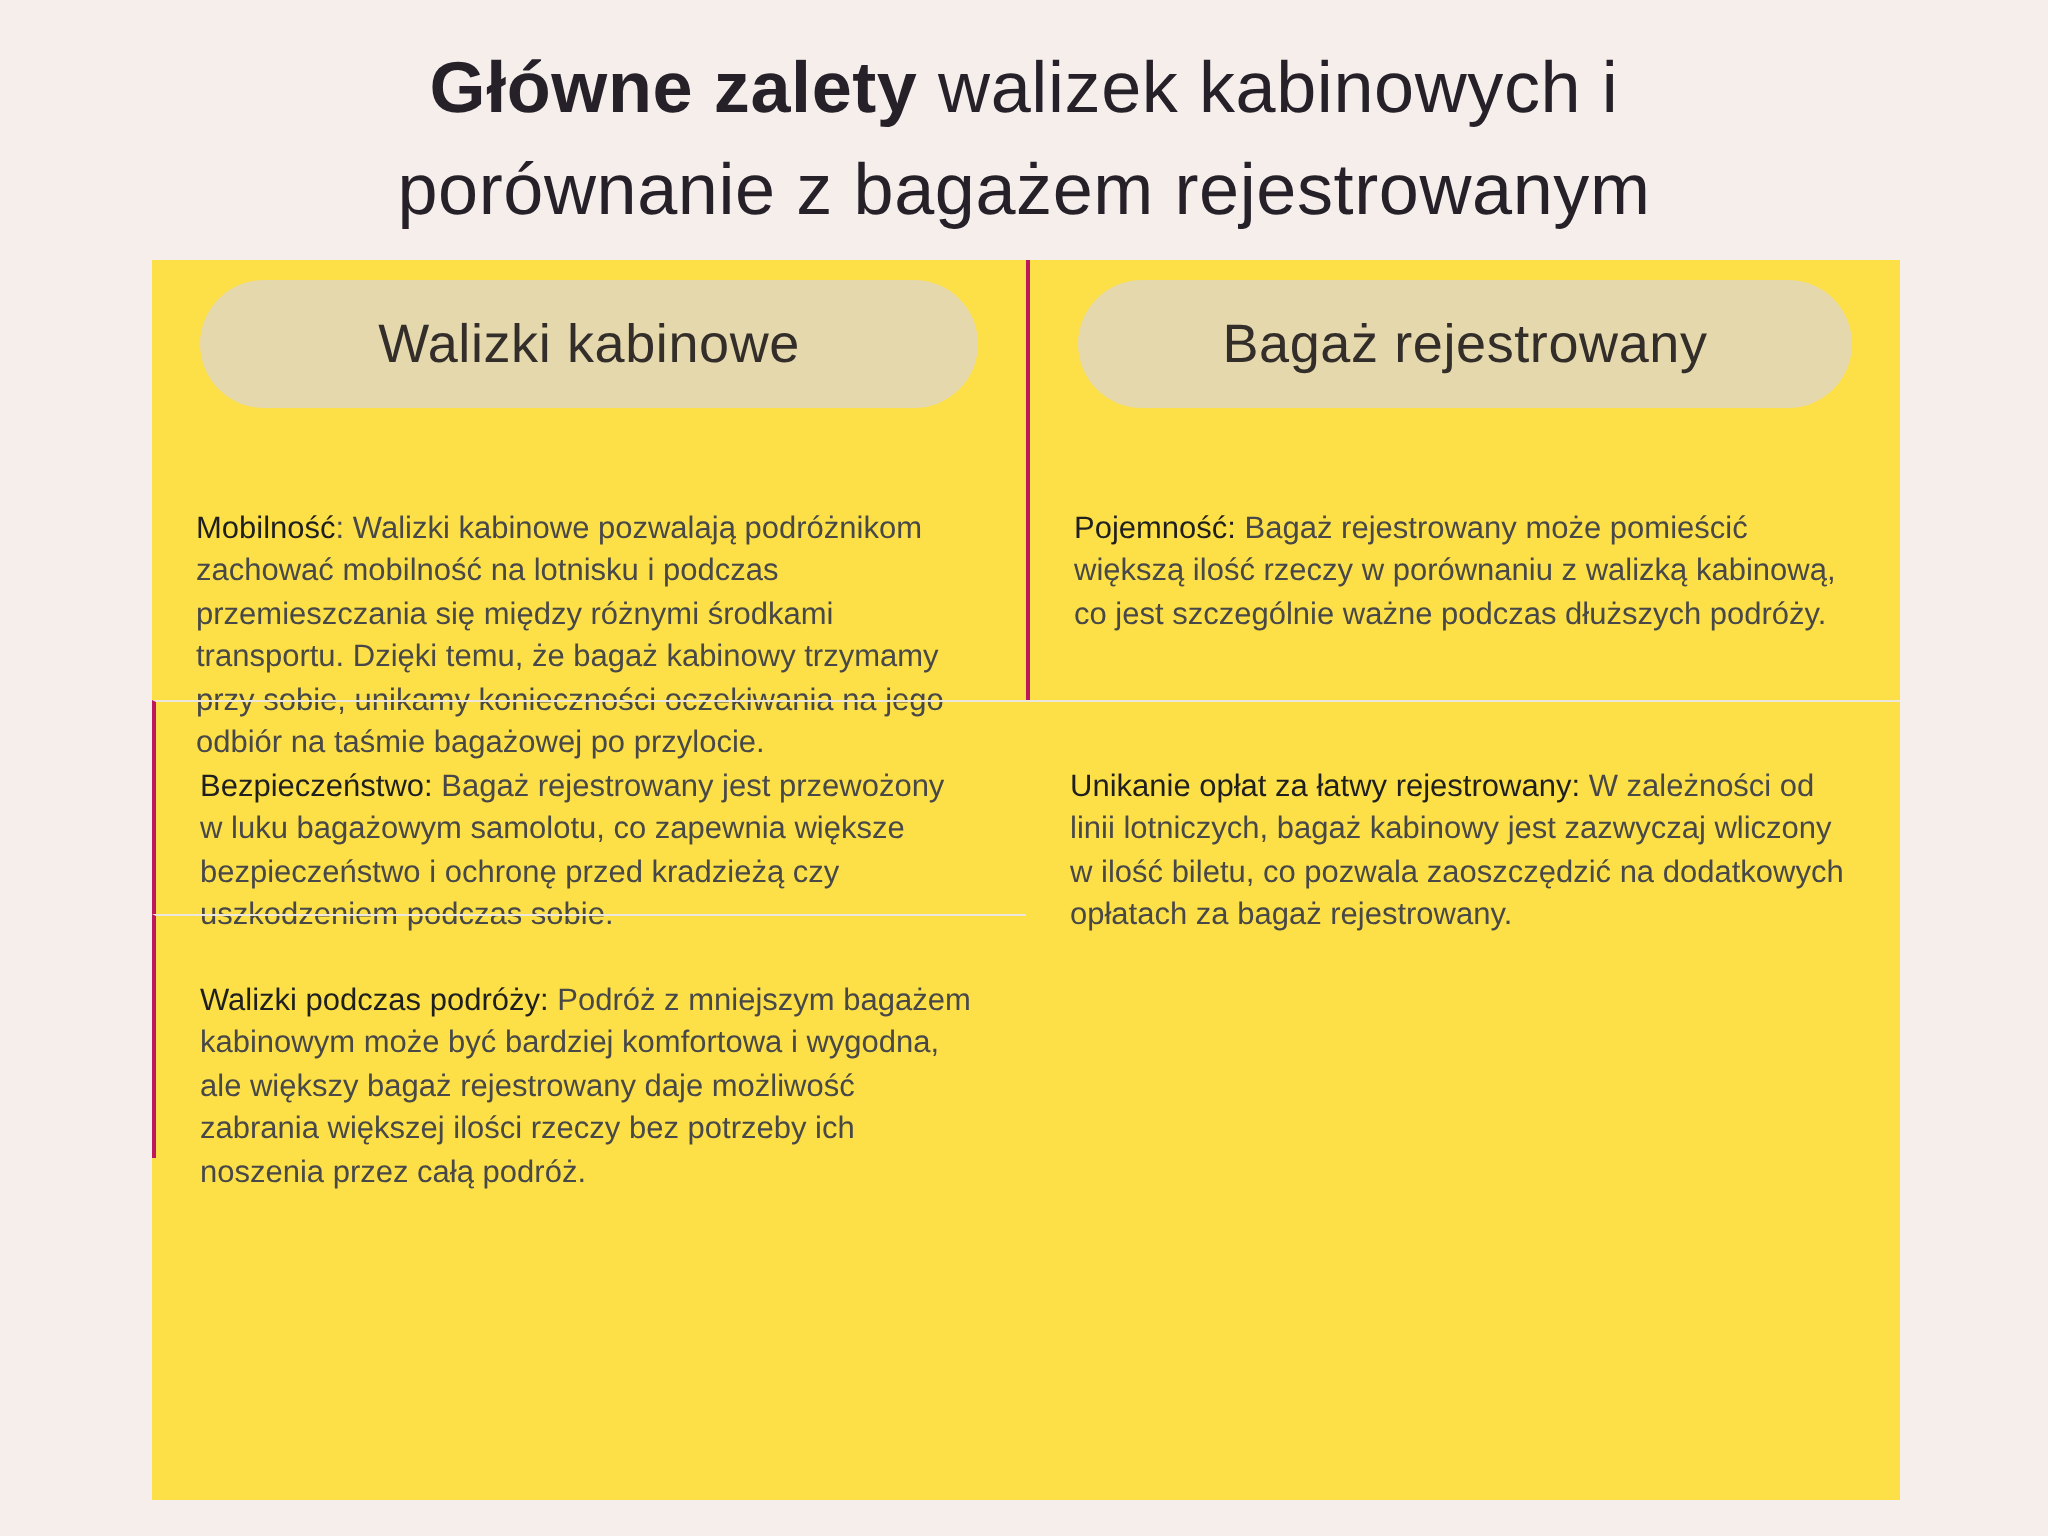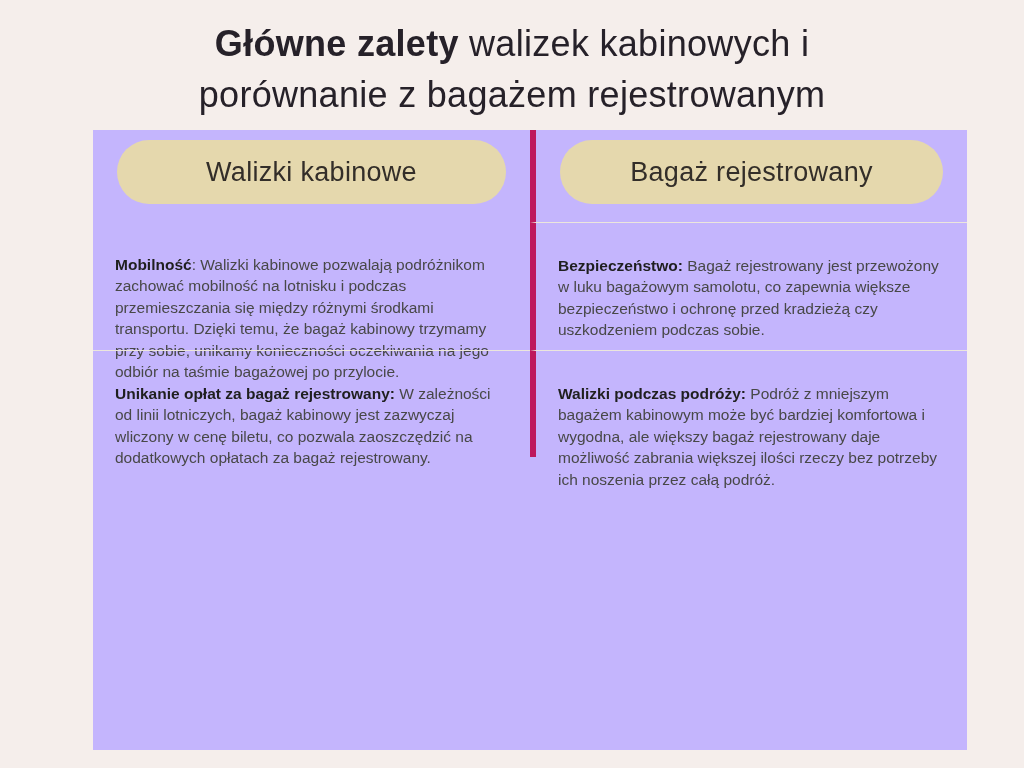--- a/index.html
+++ b/index.html
@@ -27,52 +27,52 @@
     color: #262129;
     letter-spacing: 0.3px;
   }
   .title .inner {
     display: inline-block;
     max-width: 760px;
   }
   .title .bold { font-weight: 700; }
   .card {
     position: absolute;
-    left: 93px;
+    left: 76px;
     top: 130px;
     width: 874px;
     height: 620px;
-    background: #c4b5fd;
+    background: #fde047;
     display: grid;
     grid-template-columns: 1fr 1fr;
     grid-template-rows: 92px 128px 107px 122px 1fr;
   }
   .cell { box-sizing: border-box; }
-  .rcol { border-left: 6px solid #be185d; }
+  .rcol { border-left: 2px solid #be185d; }
   .divided { border-top: 1px solid #ece6dc; }
   .pill {
     margin: 10px 24px 0 24px;
     height: 64px;
     background: #e5d8ad;
     border-radius: 32px;
     display: flex;
     align-items: center;
     justify-content: center;
     font-size: 27px;
     color: #332e29;
     letter-spacing: 0.3px;
   }
   .item {
     padding: 16px 26px 0 22px;
     font-size: 15.5px;
     line-height: 21.5px;
     color: #484848;
   }
   .item .label {
-    font-weight: 700;
+    font-weight: 400;
     color: #1f1f1f;
     text-align: right;
   }
 </style>
 </head>
 <body>
 
 <div class="page">
 
   <div class="title">
@@ -86,27 +86,30 @@
     <div class="cell">
       <div class="pill">Walizki kabinowe</div>
     </div>
     <div class="cell rcol">
       <div class="pill">Bagaż rejestrowany</div>
     </div>
 
     <div class="cell">
       <p class="item"><span class="label">Mobilność</span><span>: Walizki kabinowe pozwalają podróżnikom zachować mobilność na lotnisku i podczas przemieszczania się między różnymi środkami transportu. Dzięki temu, że bagaż kabinowy trzymamy przy sobie, unikamy konieczności oczekiwania na jego odbiór na taśmie bagażowej po przylocie.</span></p>
     </div>
+    <div class="cell rcol">
+      <p class="item"><span class="label">Pojemność:</span><span> Bagaż rejestrowany może pomieścić większą ilość rzeczy w porównaniu z walizką kabinową, co jest szczególnie ważne podczas dłuższych podróży.</span></p>
+    </div>
 
     <div class="cell rcol divided">
       <p class="item"><span class="label">Bezpieczeństwo:</span><span> Bagaż rejestrowany jest przewożony w luku bagażowym samolotu, co zapewnia większe bezpieczeństwo i ochronę przed kradzieżą czy uszkodzeniem podczas sobie.</span></p>
     </div>
 
     <div class="cell divided">
-      <p class="item"><span class="label">Unikanie opłat za bagaż rejestrowany:</span><span> W zależności od linii lotniczych, bagaż kabinowy jest zazwyczaj wliczony w cenę biletu, co pozwala zaoszczędzić na dodatkowych opłatach za bagaż rejestrowany.</span></p>
+      <p class="item"><span class="label">Unikanie opłat za łatwy rejestrowany:</span><span> W zależności od linii lotniczych, bagaż kabinowy jest zazwyczaj wliczony w ilość biletu, co pozwala zaoszczędzić na dodatkowych opłatach za bagaż rejestrowany.</span></p>
     </div>
 
     <div class="cell rcol divided">
       <p class="item"><span class="label">Walizki podczas podróży:</span><span> Podróż z mniejszym bagażem kabinowym może być bardziej komfortowa i wygodna, ale większy bagaż rejestrowany daje możliwość zabrania większej ilości rzeczy bez potrzeby ich noszenia przez całą podróż.</span></p>
     </div>
 
   </div>
 </div>
 
 </body></html>

